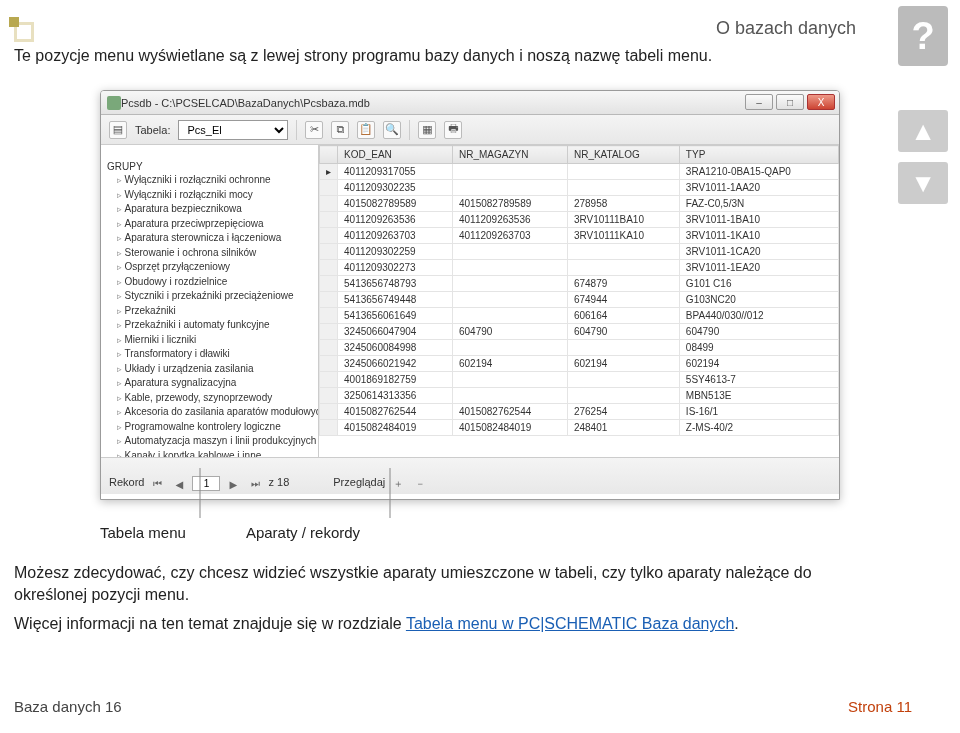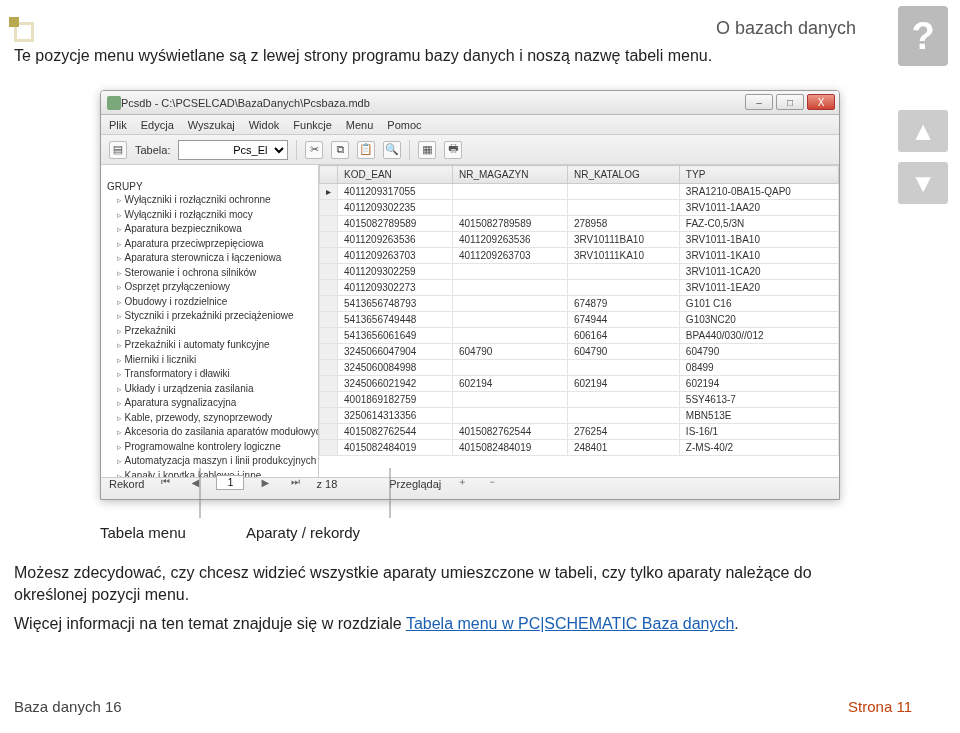--- a/index.html
+++ b/index.html
@@ -152,21 +152,20 @@
   }
   .toolbar .label { color:#333; }
   .toolbar .sep { width:1px; height:20px; background:#ccc; }
   .toolbar select {
     font-size: 11px;
     height: 20px;
     border: 1px solid #999;
     background: #fff;
     padding: 0 4px;
     width: 110px;
-    text-align: right;
   }
   .content-area {
     display: flex;
     height: 312px;
   }
   .tree-panel {
     width: 218px;
     border-right: 1px solid #ccc;
     overflow-y: auto;
     background: #fff;
@@ -223,23 +222,23 @@
     text-align: center;
     color: #333;
     border-right: 1px solid #ccc;
     background: #f0f0f0;
   }
   .statusbar {
     height: 23px;
     border-top: 1px solid #ccc;
     background: linear-gradient(#f4f4f4,#e8e8e8);
     display: flex;
-    align-items: flex-end;
-    gap: 12px;
-    padding: 12px 8px;
+    align-items: flex-start;
+    gap: 4px;
+    padding: 18px 8px;
     font-size: 11px;
     color: #333;
   }
   .statusbar .nav-btn {
     width: 18px; height: 16px;
     display:flex;align-items:center;justify-content:center;
     color:#666;
     font-size:10px;
   }
   .statusbar input {
@@ -308,29 +307,20 @@
   <div class="titlebar">
     <span class="title-icon"></span>
     <span class="title-text">Pcsdb - C:\PCSELCAD\BazaDanych\Pcsbaza.mdb</span>
     <div class="title-controls">
       <div class="title-btn">–</div>
       <div class="title-btn">□</div>
       <div class="title-btn close">X</div>
     </div>
   </div>
 
-  <div class="menubar" id="menubar">
-      <span>Plik</span>
-      <span>Edycja</span>
-      <span>Wyszukaj</span>
-      <span>Widok</span>
-      <span>Funkcje</span>
-      <span>Menu</span>
-      <span>Pomoc</span>
-    </div>
 
   <div class="toolbar">
     <span class="tb-icon">▤</span>
     <span class="label">Tabela:</span>
     <select>
       <option>Pcs_El</option>
     </select>
     <span class="sep"></span>
     <span class="tb-icon">✂</span>
     <span class="tb-icon">⧉</span>

